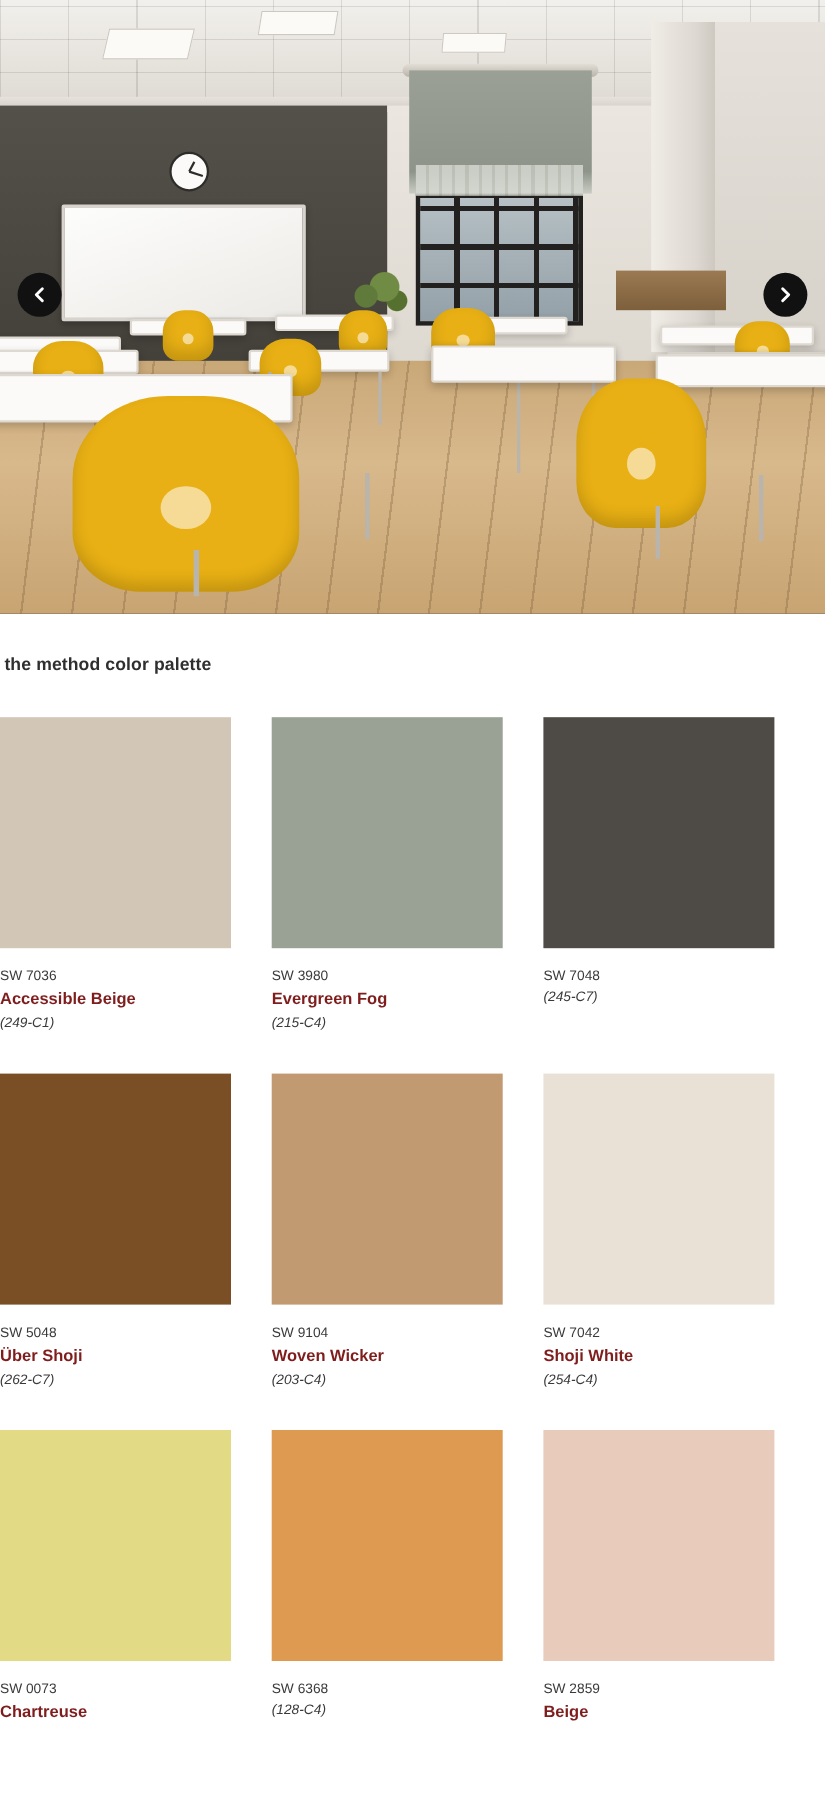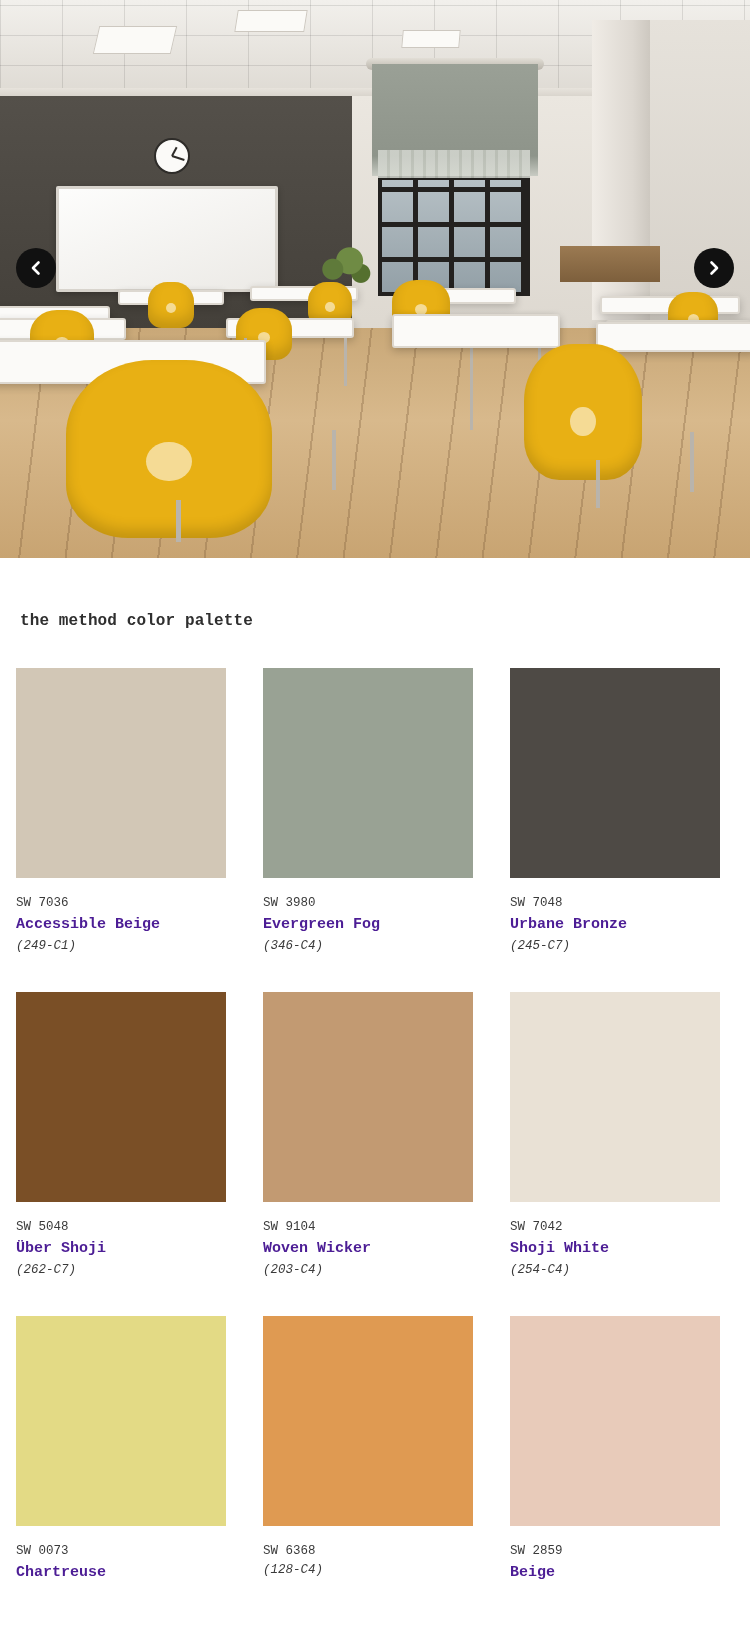--- a/index.html
+++ b/index.html
@@ -144,41 +144,41 @@
     position:absolute; top:248px; width:40px; height:40px;
     border-radius:50%; background:#111111;
     display:flex; align-items:center; justify-content:center;
     cursor:pointer; z-index:9;
   }
   .arrow-prev { left:16px; }
   .arrow-next { right:16px; }
   .arrow svg { display:block; }
 
   
-  .palette { padding:16px;font-family:Liberation Mono, monospace; }
+  .palette { padding:0; }
   .palette-title {
     font-size:16px; font-weight:bold; color:#2f2f2f;
     padding:38px 0 0 4px; letter-spacing:.1px;
   }
   .swatch-grid {
     display:grid;
     grid-template-columns:repeat(3, 210px);
     column-gap:37px;
     row-gap:0;
     padding:38px 0 0 0;
   }
   .swatch-cell { width:222px; }
   .swatch-chip {
     width:210px; height:210px; display:block;
   }
   .swatch-code {
     font-size:12.5px; color:#3a3a3a; padding:18px 0 0 0; line-height:1.2;
   }
   .swatch-name {
-    font-size:15px; font-weight:bold; color:#4c1d95;
+    font-size:15px; font-weight:bold; color:#7f1d1d;
     padding:5px 0 0 0; line-height:1.25;
   }
   .swatch-loc {
     font-size:12.5px; font-style:italic; color:#3a3a3a;
     padding:4px 0 0 0; line-height:1.2;
   }
   .row-gap { height:38px; }
 </style>
 </head>
 <body>
@@ -266,26 +266,25 @@
       <div class="swatch-cell">
         <div class="swatch-chip" style="background: rgb(210, 199, 182);"></div>
         <div class="swatch-code">SW 7036</div>
         <div class="swatch-name">Accessible Beige</div>
         <div class="swatch-loc">(249-C1)</div>
       </div>
       <div class="swatch-cell">
         <div class="swatch-chip" style="background: rgb(153, 162, 148);"></div>
         <div class="swatch-code">SW 3980</div>
         <div class="swatch-name">Evergreen Fog</div>
-        <div class="swatch-loc">(346-C4)</div>
+        <div class="swatch-loc">(215-C4)</div>
       </div>
       <div class="swatch-cell">
         <div class="swatch-chip" style="background: rgb(78, 74, 69);"></div>
         <div class="swatch-code">SW 7048</div>
-        <div class="swatch-name">Urbane Bronze</div>
         <div class="swatch-loc">(245-C7)</div>
       </div>
       <div class="row-gap"></div>
       <div class="row-gap"></div>
       <div class="row-gap"></div>
       <div class="swatch-cell">
         <div class="swatch-chip" style="background: rgb(122, 79, 38);"></div>
         <div class="swatch-code">SW 5048</div>
         <div class="swatch-name">Über Shoji</div>
         <div class="swatch-loc">(262-C7)</div>

